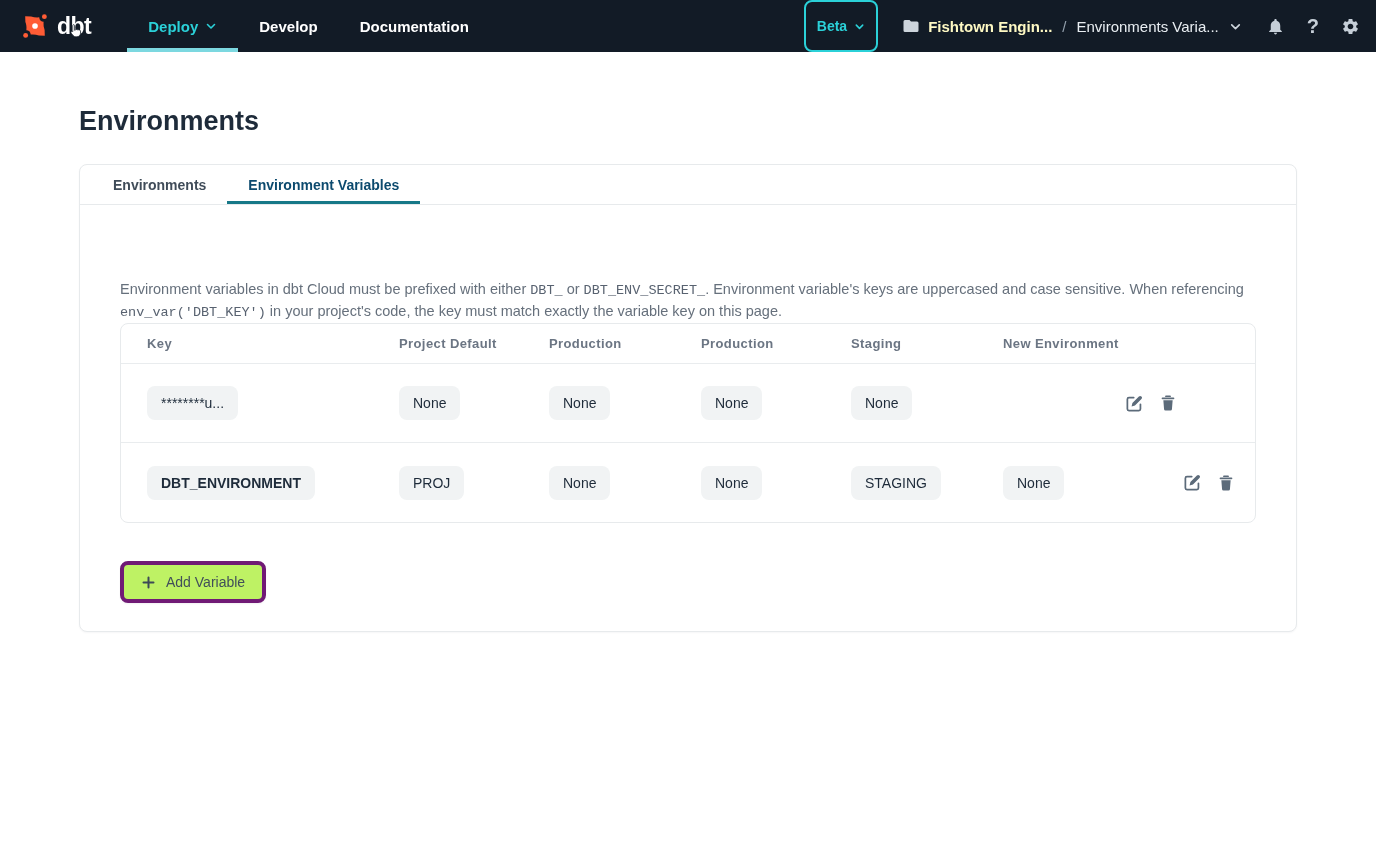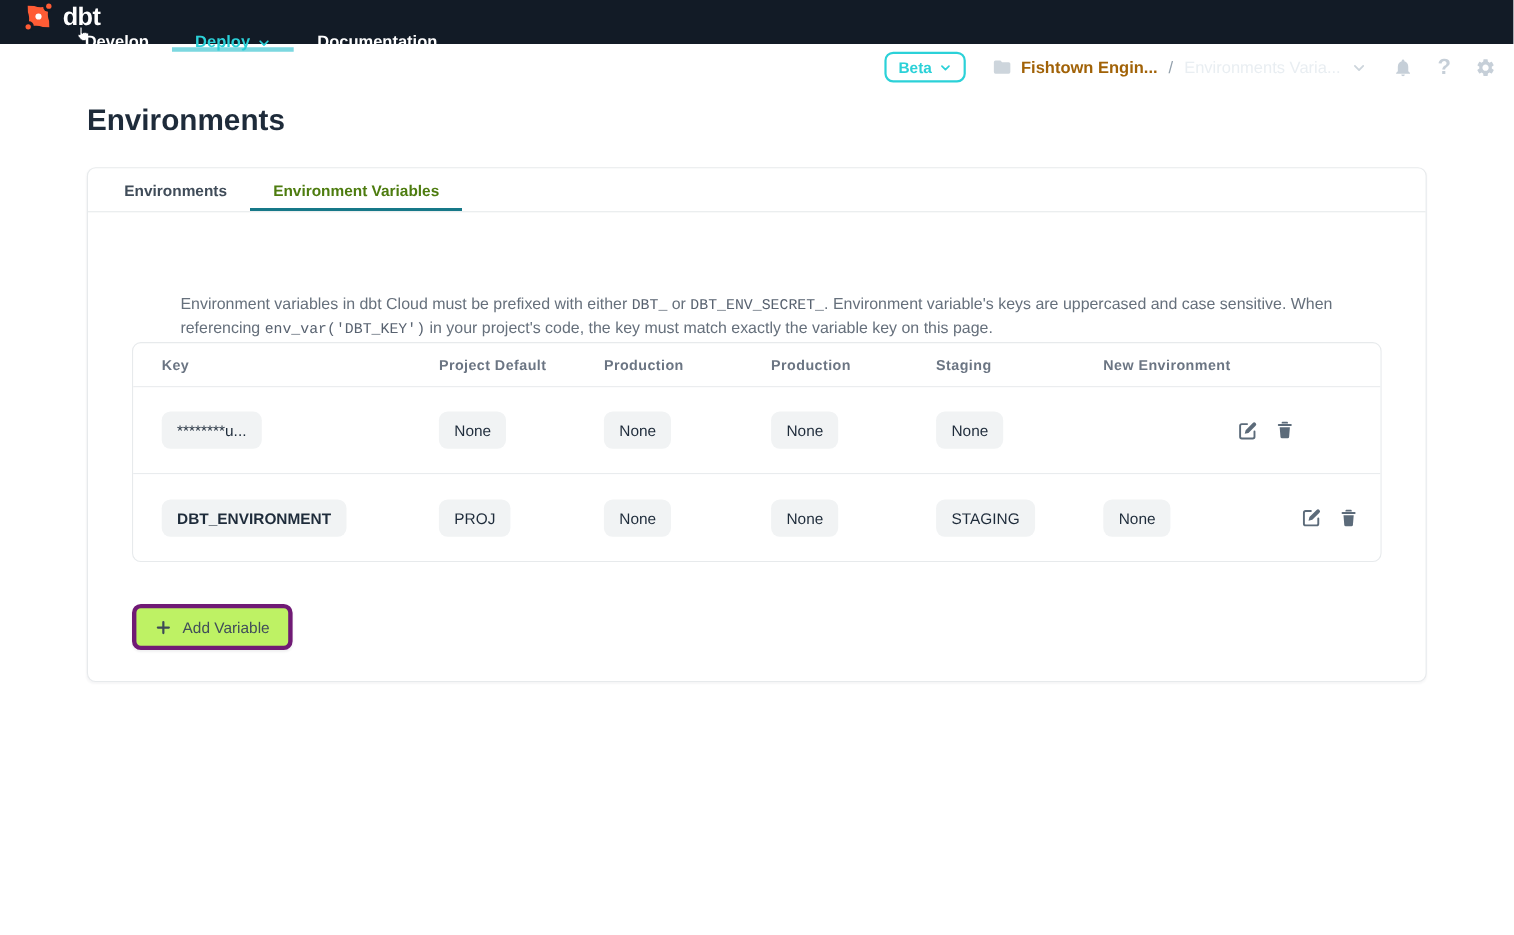--- a/index.html
+++ b/index.html
@@ -1,51 +1,51 @@
 <!DOCTYPE html>
 <html><head>
 <meta charset="utf-8">
 <style>
   * { margin:0; padding:0; box-sizing:border-box; }
   html,body { width:1376px; height:850px; background:#ffffff;
     font-family:"Liberation Sans","DejaVu Sans",sans-serif; color:#1e2b3a; overflow:hidden; }
 
   
-  .navbar { position:relative; height:40px; background:#121b26; display:flex;
-    align-items:stretch; padding:0 16px 0 20px;flex-direction:column; }
+  .navbar { position:relative; height:52px; background:#121b26; display:flex;
+    align-items:stretch; padding:0 16px 0 20px; }
   .brand { display:flex; align-items:center; gap:7px; cursor:pointer; position:relative; }
   .brand-text { color:#fff; font-weight:700; font-size:23px; letter-spacing:-0.5px; line-height:1; }
   .cursor-hand { position:absolute; left:48px; top:23px; pointer-events:none; }
   .nav-links { display:flex; margin-left:36px; align-items:stretch; }
   .nav-item { display:flex; align-items:center; gap:7px; padding:0 21px; color:#ffffff;
     font-weight:700; font-size:15px; cursor:pointer; position:relative; }
   .nav-item.active { color:#2bd1d8; box-shadow:inset 0 -4px 0 #7cd8e0; }
   .nav-right { margin-left:auto; display:flex; gap:24px; }
   .beta-badge { display:flex; align-items:center; gap:7px; color:#2bd1d8; border:2px solid #2bd1d8;
     border-radius:8px; padding:4px 11px; font-weight:700; font-size:14px; cursor:pointer; }
   .breadcrumb { display:flex; align-items:center; gap:10px; font-size:15px; }
-  .crumb-project { display:flex; align-items:center; gap:8px; color:#a16207; font-weight:700; cursor:pointer; }
+  .crumb-project { display:flex; align-items:center; gap:8px; color:#fef9c3; font-weight:700; cursor:pointer; }
   .crumb-sep { color:#94a1ad; font-weight:400; }
   .crumb-page { display:flex; align-items:center; gap:10px; color:#e9eef2; font-weight:400; cursor:pointer; }
   .navbar-icons { display:flex; align-items:center; gap:22px; color:#c6cfd8; }
   .nav-icon { cursor:pointer; display:flex; align-items:center; }
   .help-glyph { font-size:20px; font-weight:800; line-height:1; }
 
   
   .main { padding:0 79px; }
   .page-title { margin-top:54px; font-size:27px; font-weight:700; color:#1e2b3a; }
 
   .card { margin-top:27px; background:#fff; border:1px solid #e7eaec; border-radius:8px;
     box-shadow:0 1px 2px rgba(16,24,40,.04); }
   .tabs { display:flex; padding-left:12px; border-bottom:1px solid #e7eaec; }
   .tab { padding:12px 21px 11px; font-size:14px; font-weight:700; color:#404c59; cursor:pointer; }
-  .tab.active { color:#4d7c0f; box-shadow:inset 0 -3px 0 #177888; }
+  .tab.active { color:#0c4a6e; box-shadow:inset 0 -3px 0 #177888; }
 
   .card-body { padding:0 40px 28px; }
-  .description { margin-top:74px; font-size:14.5px; line-height:20px; color:#66707c;margin-left:44px; }
+  .description { margin-top:74px; font-size:14.5px; line-height:20px; color:#66707c; }
   .code { font-family:"Liberation Mono","DejaVu Sans Mono",monospace; font-size:13.5px; color:#586270; }
 
   
   .var-table { border:1px solid #e7eaec; border-radius:8px; overflow:hidden; }
   .t-row { display:grid; grid-template-columns:252px 150px 152px 150px 152px 174px 1fr;
     align-items:center; padding:0 20px 0 26px; }
   .t-head { height:40px; border-bottom:1px solid #e9ecee; }
   .t-head .th { font-size:13px; font-weight:700; color:#6b7583; letter-spacing:.4px; }
   .t-body-row { height:79px; border-bottom:1px solid #e9ecee; }
   .t-body-row:last-child { border-bottom:none; }
@@ -79,30 +79,30 @@
     </span>
     <span class="brand-text">dbt</span>
     <span class="cursor-hand">
       <svg width="15" height="17" viewBox="0 0 24 26">
         <path fill="#ffffff" stroke="#121b26" stroke-width="1.2" d="M9 2c.8 0 1.5.7 1.5 1.5V11l1.2-.2c.3-.6.9-1 1.6-1 .5 0 1 .2 1.3.6.3-.3.8-.5 1.3-.5.6 0 1.2.3 1.5.8.3-.1.5-.2.8-.2 1 0 1.8.8 1.8 1.8v3.4c0 3.2-2.6 5.8-5.8 5.8h-1.6c-1.8 0-3.4-.8-4.5-2.2l-3-3.7c-.6-.8-.5-1.9.2-2.5.6-.6 1.6-.5 2.2 0l.1.1V3.5C7.5 2.7 8.2 2 9 2z"></path>
       </svg>
     </span>
   </div>
 
   <nav class="nav-links">
-    <div class="nav-item">
-      <span>Develop</span>
-    </div>
     <div class="nav-item active">
       <span>Deploy</span>
       <span style="display:flex;">
         <svg width="12" height="12" viewBox="0 0 24 24" fill="none" stroke="currentColor" stroke-width="3.2" stroke-linecap="round" stroke-linejoin="round">
             <polyline points="5 9 12 16 19 9"></polyline>
           </svg>
       </span>
+    </div>
+    <div class="nav-item">
+      <span>Develop</span>
     </div>
     <div class="nav-item">
       <span>Documentation</span>
     </div>
   </nav>
 
   <div class="nav-right">
     <div class="beta-badge">
       <span>Beta</span>
       <span style="display:flex;">

